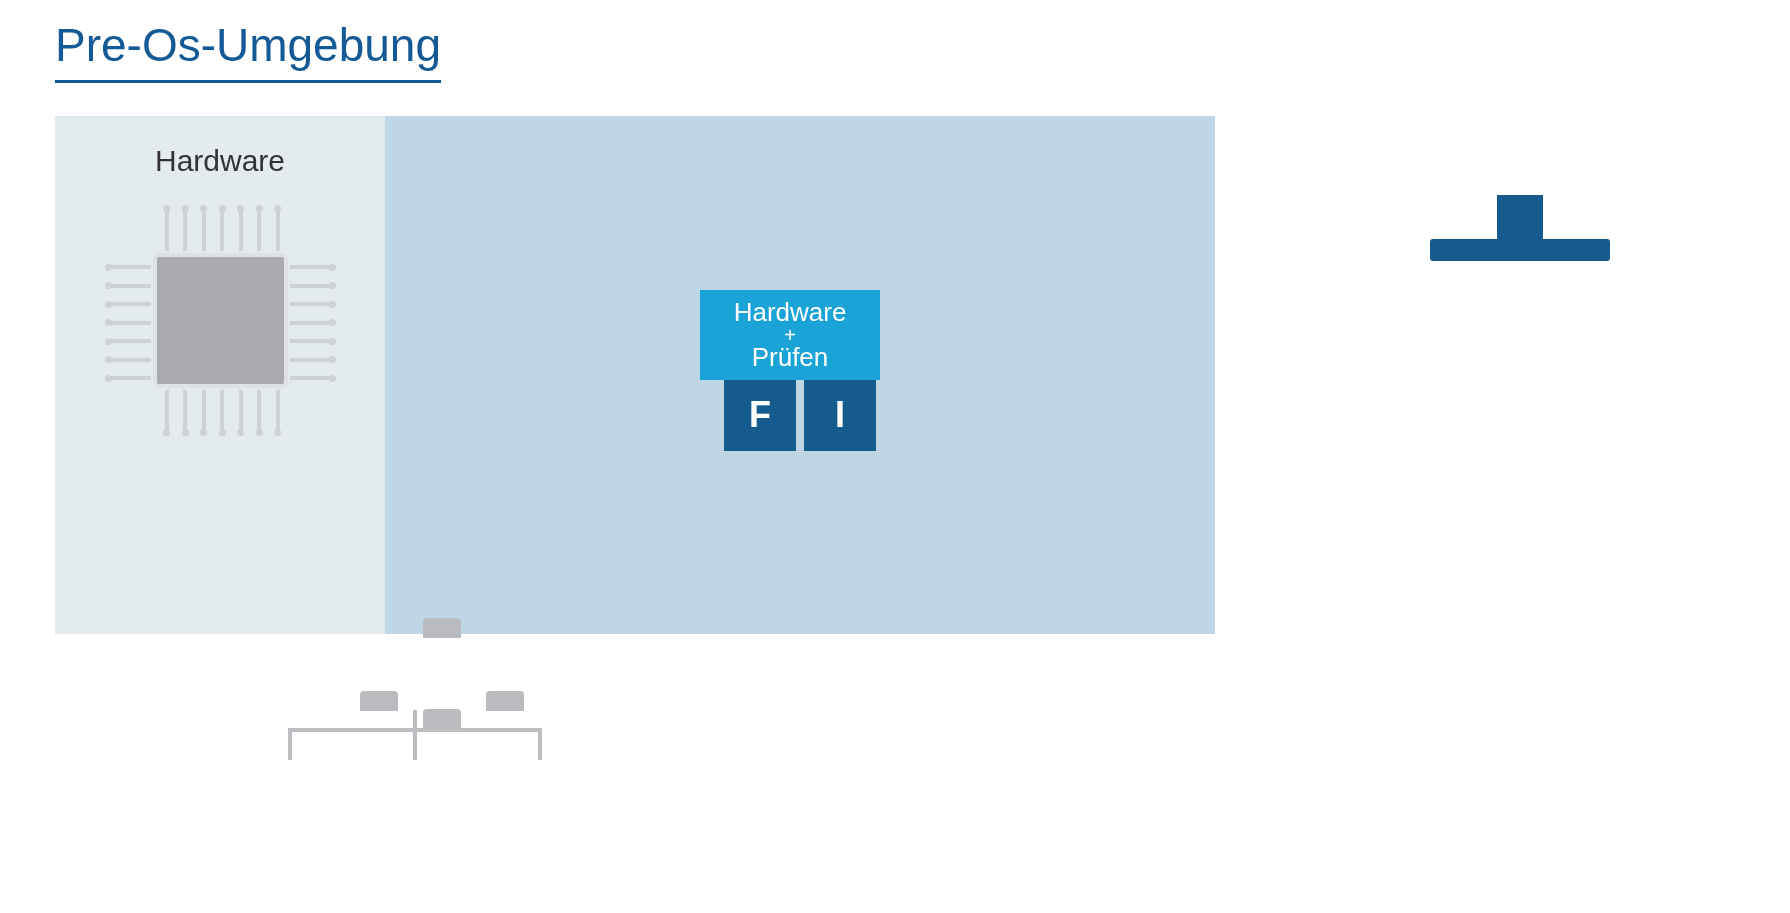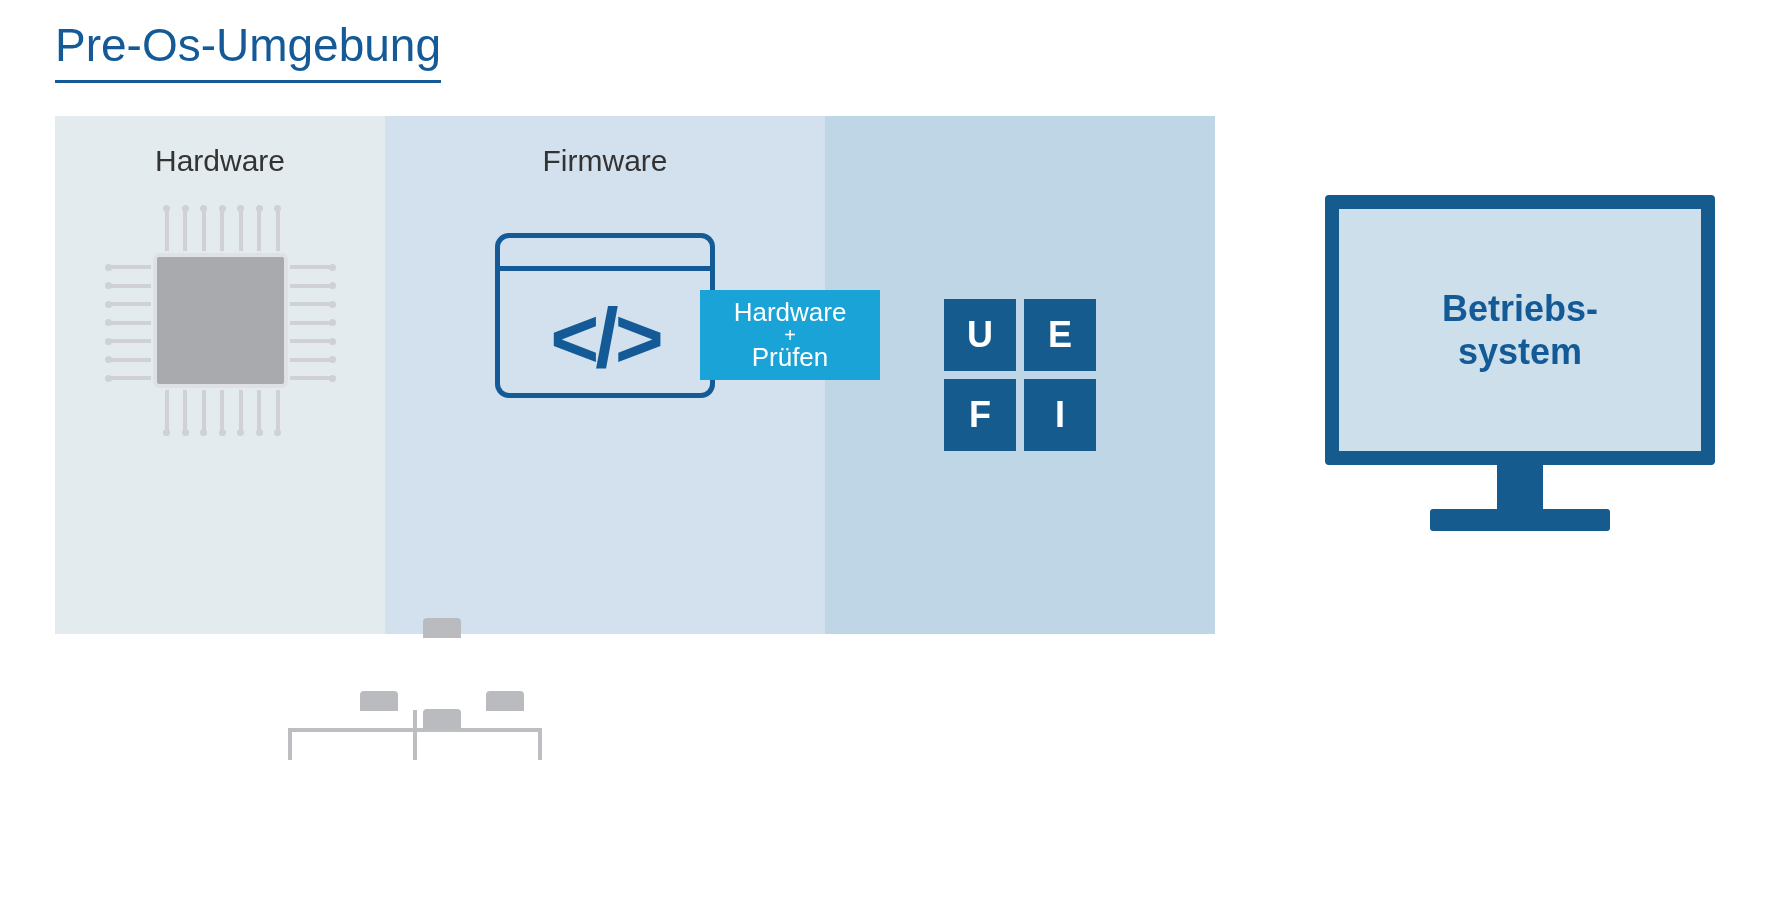--- a/index.html
+++ b/index.html
@@ -175,49 +175,37 @@
           <div class="pin" style="top: 136px; right: 6px; height: 4px; width: 42px;"></div>
           <div class="dot" style="top: 134.5px; right: 2px;"></div>
           <div class="pin" style="top: 154.5px; right: 6px; height: 4px; width: 42px;"></div>
           <div class="dot" style="top: 153px; right: 2px;"></div>
           <div class="pin" style="top: 173px; right: 6px; height: 4px; width: 42px;"></div>
           <div class="dot" style="top: 171.5px; right: 2px;"></div>
           <div class="die"></div>
         </div>
     </div>
   </div>
-  <div class="panel p2">
-    <div class="label">Firmware</div>
-    <div class="code-win">
-      <div class="glyph">&lt;/&gt;</div>
-    </div>
-  </div>
   <div class="panel p3">
     <div class="uefi">
       <div>U</div>
       <div>E</div>
       <div>F</div>
       <div>I</div>
     </div>
   </div>
 </div>
 
 <div class="mount">
   <span>Hardware</span>
   <span class="plus">+</span>
   <span>Prüfen</span>
 </div>
 
 <div class="monitor">
-  <div class="frame">
-    <div>
-      <span>Betriebs-</span><br>
-      <span>system</span>
-    </div>
-  </div>
   <div class="neck"></div>
   <div class="base"></div>
 </div>
 
 <div class="folders">
   <svg width="370" height="210" style="position:absolute;left:0;top:0;">
     <path class="connector" d="M185 90 L185 110"></path>
     <path class="connector" d="M60 140 L60 110 L310 110 L310 140"></path>
     <path class="connector" d="M185 110 L185 140"></path>
   </svg>

